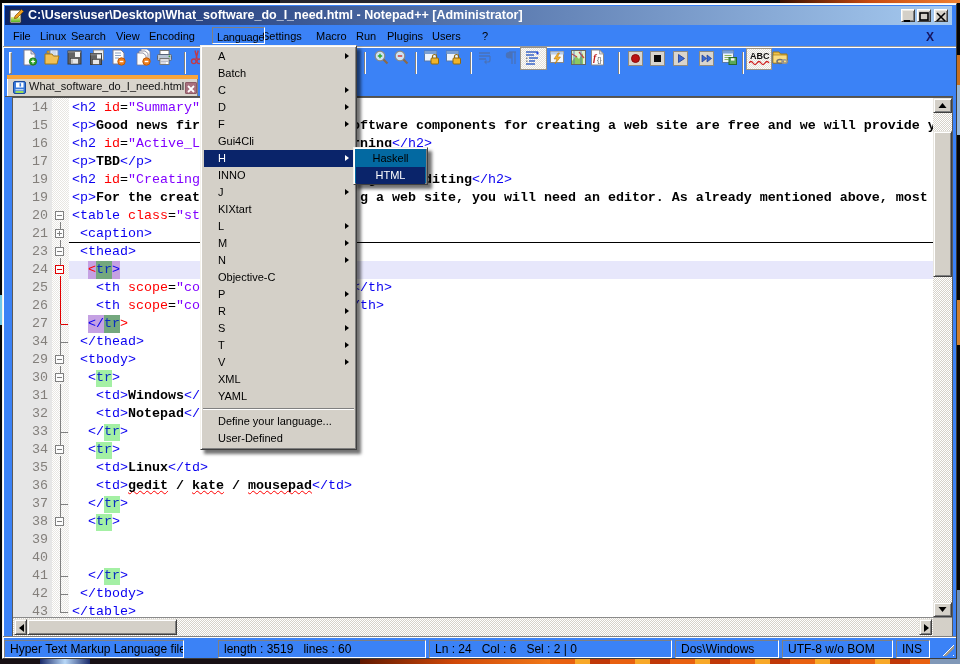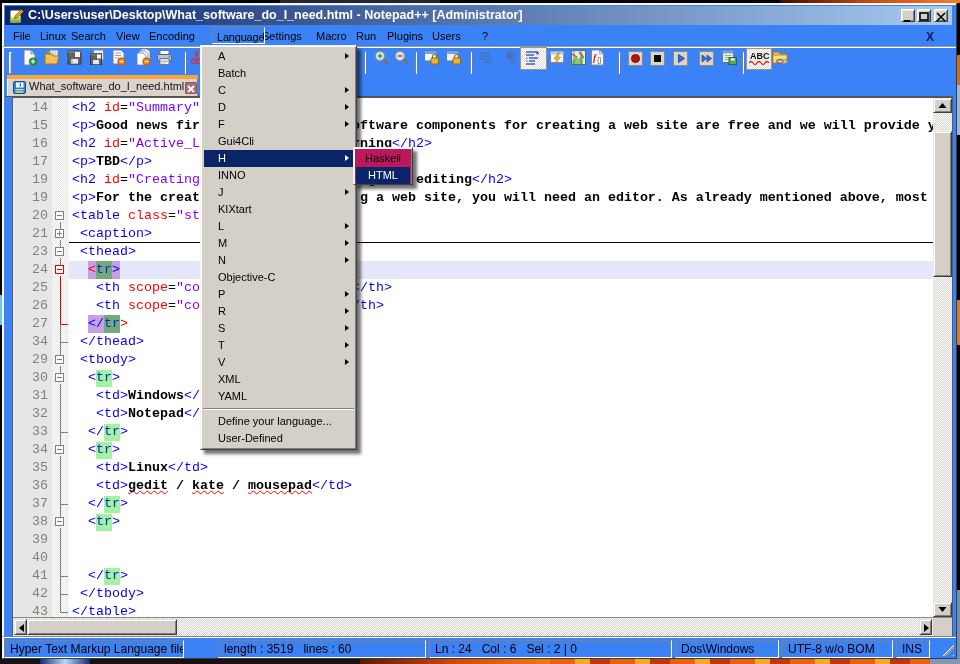--- a/index.html
+++ b/index.html
@@ -49,21 +49,21 @@
 #grip2{position:absolute;right:2px;bottom:2px;width:13px;height:13px;
  background:repeating-linear-gradient(135deg,transparent 0 3px,#fff 3px 4px,#9a968a 4px 6px,transparent 6px 7px);
  clip-path:polygon(100% 0,0 100%,100% 100%)}
 #menu{position:absolute;left:200px;top:45px;width:157px;height:405px;background:#d4d0c8;
  border:1px solid;border-color:#f4f2ec #404040 #404040 #f4f2ec;box-shadow:inset 1px 1px 0 #fff,inset -1px -1px 0 #808080, 4px 4px 3px rgba(0,0,0,.55);z-index:50}
 .mr{position:absolute;left:3px;right:3px;height:17px;font-size:11px;line-height:17px;padding-left:14px;color:#000}
 .mr.sel{background:#0a246a;color:#fff}
 .arr{position:absolute;right:4px;top:5px;width:0;height:0;border-left:4px solid #000;border-top:3.5px solid transparent;border-bottom:3.5px solid transparent}
 .mr.sel .arr{border-left-color:#fff}
 .msep{position:absolute;left:2px;right:2px;height:2px;border-top:1px solid #808080;border-bottom:1px solid #fff}
-#submenu{position:absolute;left:353px;top:147px;width:60px;height:38px;background:#be185d;
+#submenu{position:absolute;left:353px;top:147px;width:75px;height:38px;background:#0369a1;
  border:1px solid;border-color:#f4f2ec #404040 #404040 #f4f2ec;box-shadow:inset 1px 1px 0 #fff,inset -1px -1px 0 #808080, 4px 4px 3px rgba(0,0,0,.55);z-index:51}
 #submenu .sr{position:absolute;left:2px;right:2px;height:17px;font-size:11px;line-height:17px;text-align:center;color:#000}
 #submenu .sr.sel{background:#0a246a;color:#fff}
 .edge{position:absolute;z-index:90}
 </style></head><body>
 <div id="win">
   <div id="title">
     <svg style="position:absolute;left:4px;top:2px" width="16" height="16" viewBox="0 0 16 16">
       <defs>
           <linearGradient id="gg" x1="0" y1="0" x2="0" y2="1">

